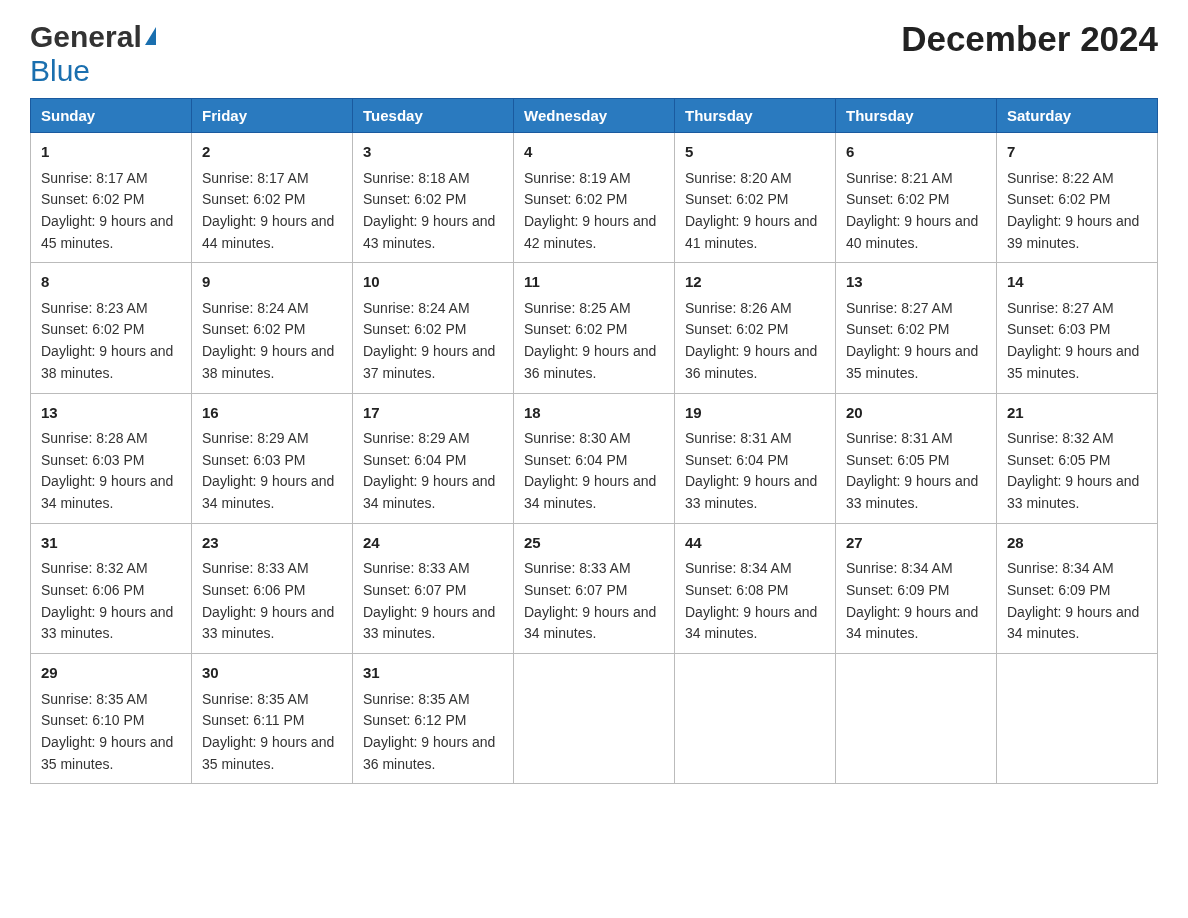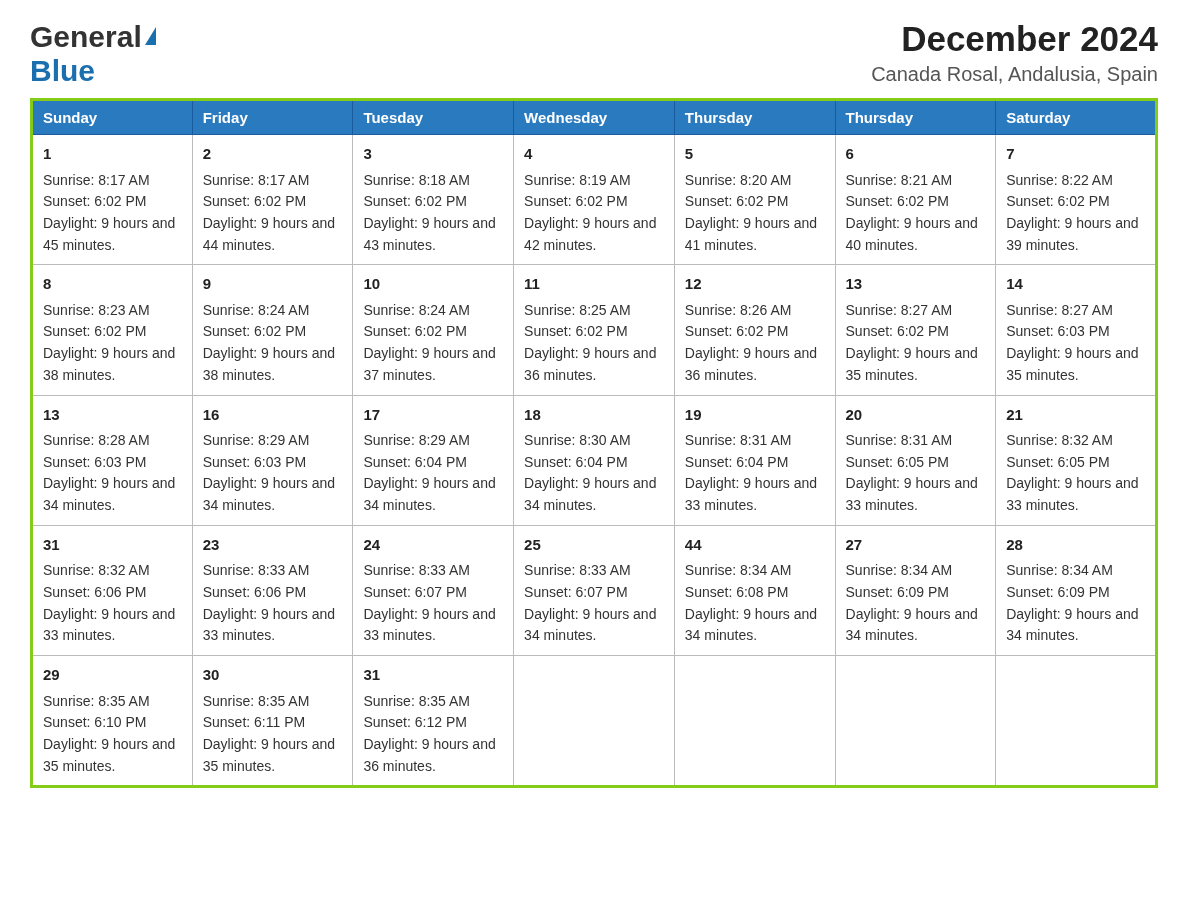--- a/index.html
+++ b/index.html
@@ -39,21 +39,21 @@
 
     .location-title {
       font-size: 20px;
       color: #555;
       margin-top: 4px;
     }
 
     .calendar {
       width: 100%;
       border-collapse: collapse;
-      border: 3px solid #84cc16;
+      border: 1px solid #84cc16;
     }
 
     .calendar th {
       background-color: #2a7abf;
       color: #fff;
       font-size: 15px;
       font-weight: bold;
       padding: 8px 10px;
       text-align: left;
       border: 1px solid #1a5a9f;
@@ -103,38 +103,37 @@
       height: 0;
       border-left: 11px solid transparent;
       border-bottom: 18px solid #1a6faf;
       margin-left: 3px;
       vertical-align: bottom;
       margin-bottom: 2px;
     }
 
     .logo-blue-text {
       font-size: 30px;
-      font-weight: bold;
+      font-weight: normal;
       color: #1a6faf;
     }
   </style>
 </head>
 <body>
 
 <div class="header">
   <div class="logo">
     <div class="logo-row">
       <span class="logo-general">General</span>
       <span class="logo-arrow"></span>
     </div>
     <span class="logo-blue-text">Blue</span>
   </div>
   <div class="title-section">
     <div class="month-title">December 2024</div>
-    <div class="location-title">Canada Rosal, Andalusia, Spain</div>
   </div>
 </div>
 
 <table class="calendar">
   <thead>
     <tr>
     <th>Sunday</th>
         <th>Friday</th>
         <th>Tuesday</th>
         <th>Wednesday</th>

